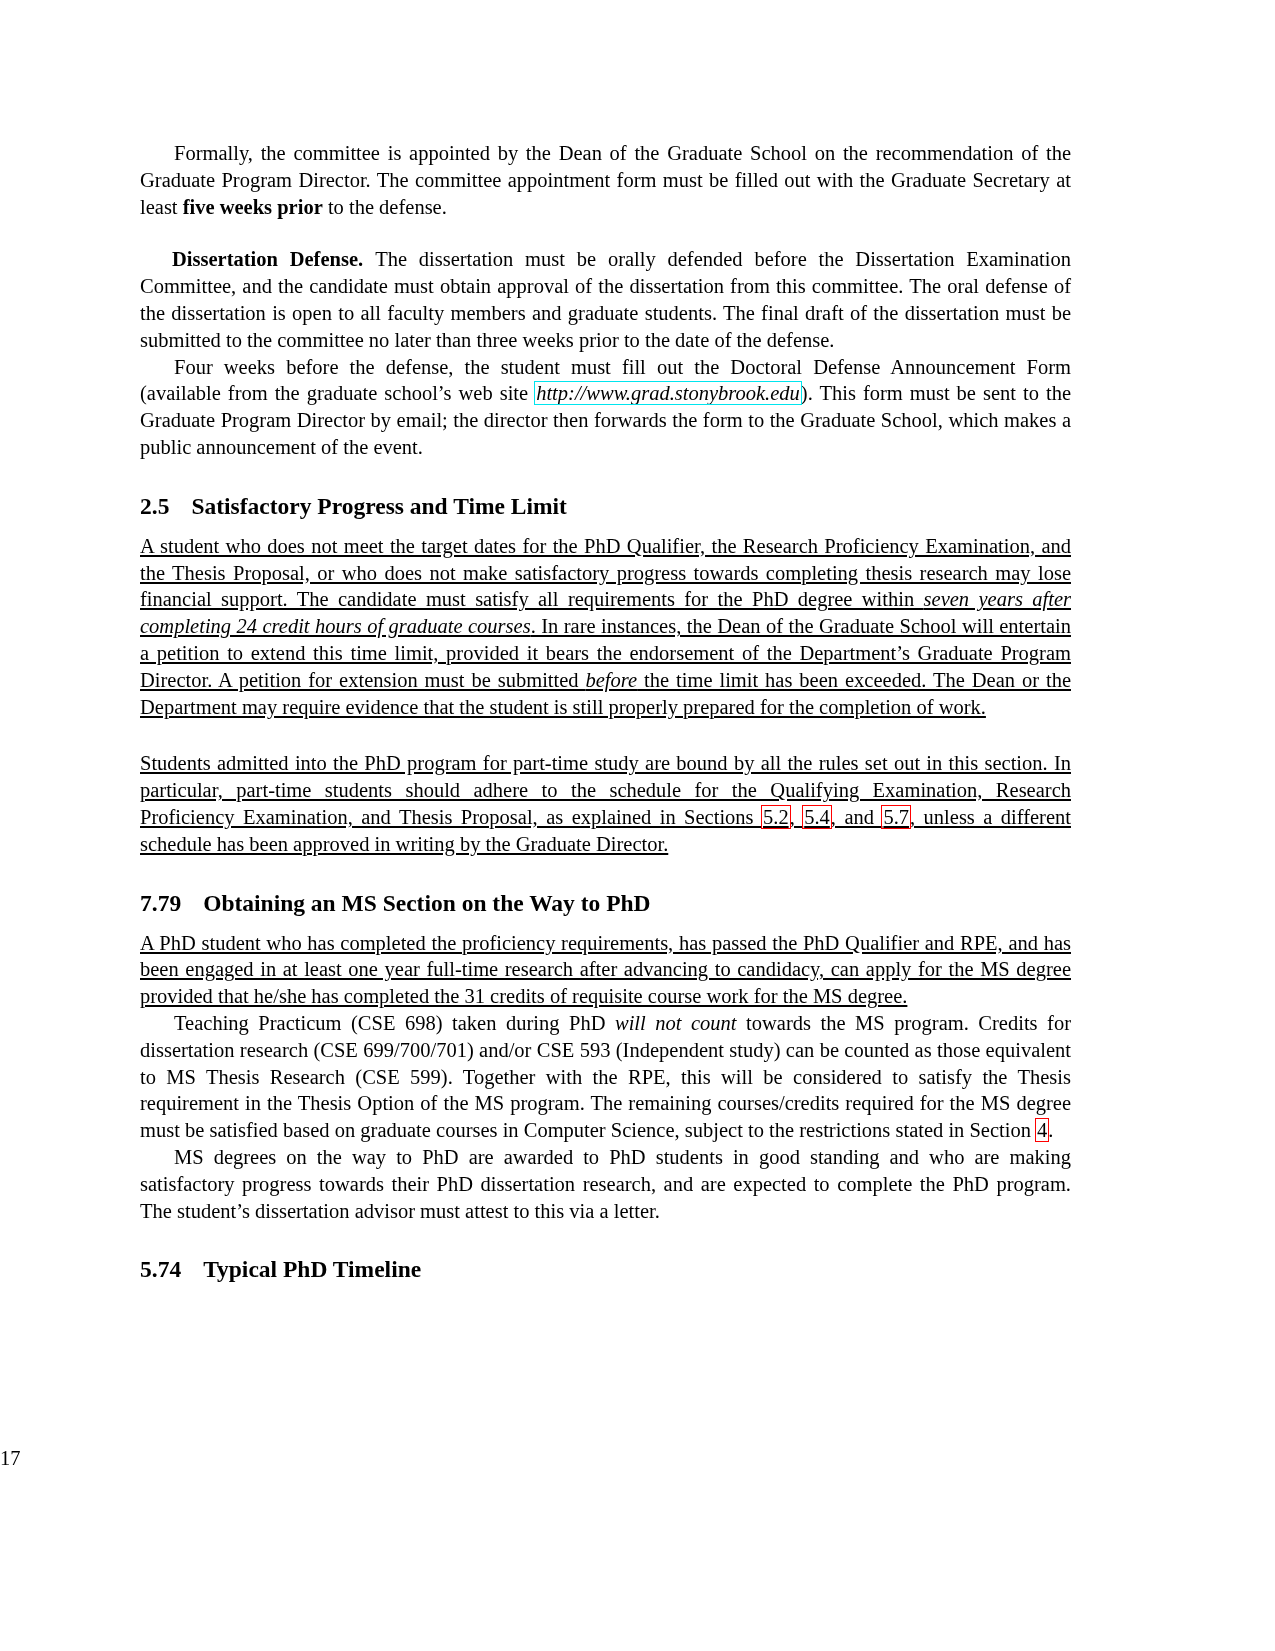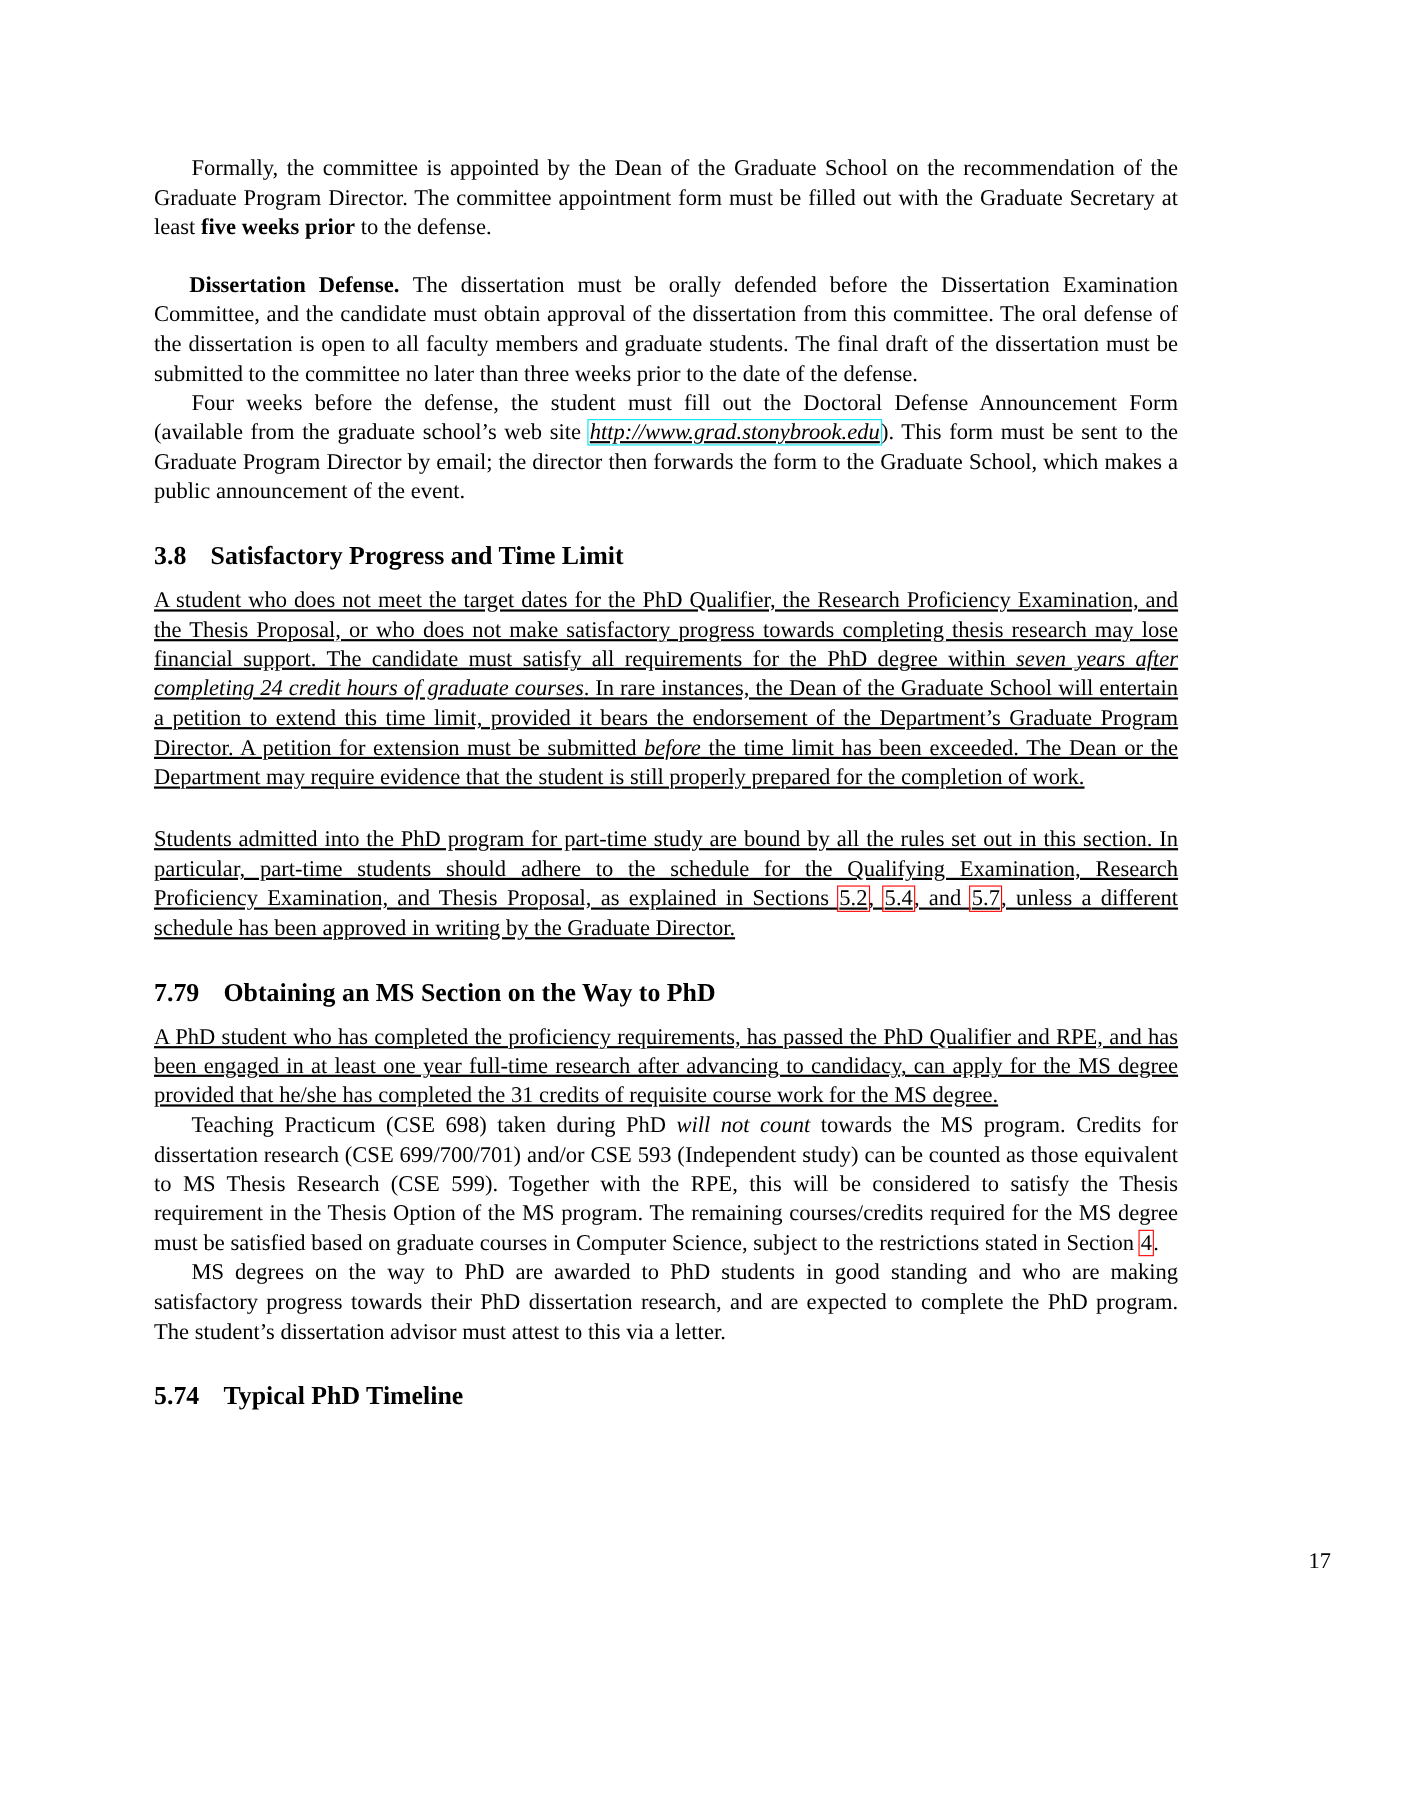--- a/index.html
+++ b/index.html
@@ -6,37 +6,37 @@
   body { width: 1275px; height: 1651px; position: relative; font-family: "Liberation Serif", serif; color: #000; }
   .page { position: absolute; left: 140px; top: 140px; width: 931px; font-size: 20.5px; line-height: 26.8px; }
   p { margin: 0; text-align: justify; }
   .indent { text-indent: 34px; }
   .gap-para { margin-top: 26px; }
   h2 { font-size: 23.5px; font-weight: bold; margin: 0; line-height: 30px; }
   h2 .num { display: inline-block; margin-right: 22px; }
   .sec { margin-top: 30px; }
   .sec-body { margin-top: 12px; text-decoration: underline; }
   .runin { font-weight: bold; margin-right: 12px; margin-left: 32px; }
-  .link-url { font-style: italic; outline: 1.5px solid #00e5ee; outline-offset: 0; padding: 0 1px; text-decoration: underline; }
+  .link-url { font-style: italic; outline: 1.5px solid #00e5ee; outline-offset: 0; padding: 0 1px; }
   .ref { outline: 1.5px solid #ff0000; padding: 0 1px; }
-  .page-number { position: absolute; top: 1408px; left: 0; width: 1210px; text-align: right; font-size: 20.5px; }
+  .page-number { position: absolute; top: 1447px; left: 0; width: 1210px; text-align: left; font-size: 20.5px; }
 </style>
 </head>
 <body>
 
 <div class="page">
 
   <p class="indent"><span>Formally, the committee is appointed by the Dean of the Graduate School on the recommendation of the Graduate Program Director. The committee appointment form must be filled out with the Graduate Secretary at least </span><b>five weeks prior</b><span> to the defense.</span></p>
 
   <p class="gap-para"><span class="runin">Dissertation Defense.</span><span>The dissertation must be orally defended before the Dissertation Examination Committee, and the candidate must obtain approval of the dissertation from this committee. The oral defense of the dissertation is open to all faculty members and graduate students. The final draft of the dissertation must be submitted to the committee no later than three weeks prior to the date of the defense.</span></p>
 
   <p class="indent"><span>Four weeks before the defense, the student must fill out the Doctoral Defense Announcement Form (available from the graduate school’s web site </span><a class="link-url">http://www.grad.stonybrook.edu</a><span>). This form must be sent to the Graduate Program Director by email; the director then forwards the form to the Graduate School, which makes a public announcement of the event.</span></p>
 
   <div class="sec">
-    <h2><span class="num">3.8</span><span>Satisfactory Progress and Time Limit</span></h2>
+    <h2><span class="num">2.5</span><span>Satisfactory Progress and Time Limit</span></h2>
     <p class="sec-body"><span>A student who does not meet the target dates for the PhD Qualifier, the Research Proficiency Examination, and the Thesis Proposal, or who does not make satisfactory progress towards completing thesis research may lose financial support. The candidate must satisfy all requirements for the PhD degree within </span><i>seven years after completing 24 credit hours of graduate courses</i><span>. In rare instances, the Dean of the Graduate School will entertain a petition to extend this time limit, provided it bears the endorsement of the Department’s Graduate Program Director. A petition for extension must be submitted </span><i>before</i><span> the time limit has been exceeded. The Dean or the Department may require evidence that the student is still properly prepared for the completion of work.</span></p>
   </div>
 
   <div class="sec">
     <p class="sec-body"><span>Students admitted into the PhD program for part-time study are bound by all the rules set out in this section. In particular, part-time students should adhere to the schedule for the Qualifying Examination, Research Proficiency Examination, and Thesis Proposal, as explained in Sections </span><a class="ref">5.2</a><span>, </span><a class="ref">5.4</a><span>, and </span><a class="ref">5.7</a><span>, unless a different schedule has been approved in writing by the Graduate Director.</span></p>
   </div>
 
   <div class="sec">
     <h2><span class="num">7.79</span><span>Obtaining an MS Section on the Way to PhD</span></h2>
     <p class="sec-body">A PhD student who has completed the proficiency requirements, has passed the PhD Qualifier and RPE, and has been engaged in at least one year full-time research after advancing to candidacy, can apply for the MS degree provided that he/she has completed the 31 credits of requisite course work for the MS degree.</p>

